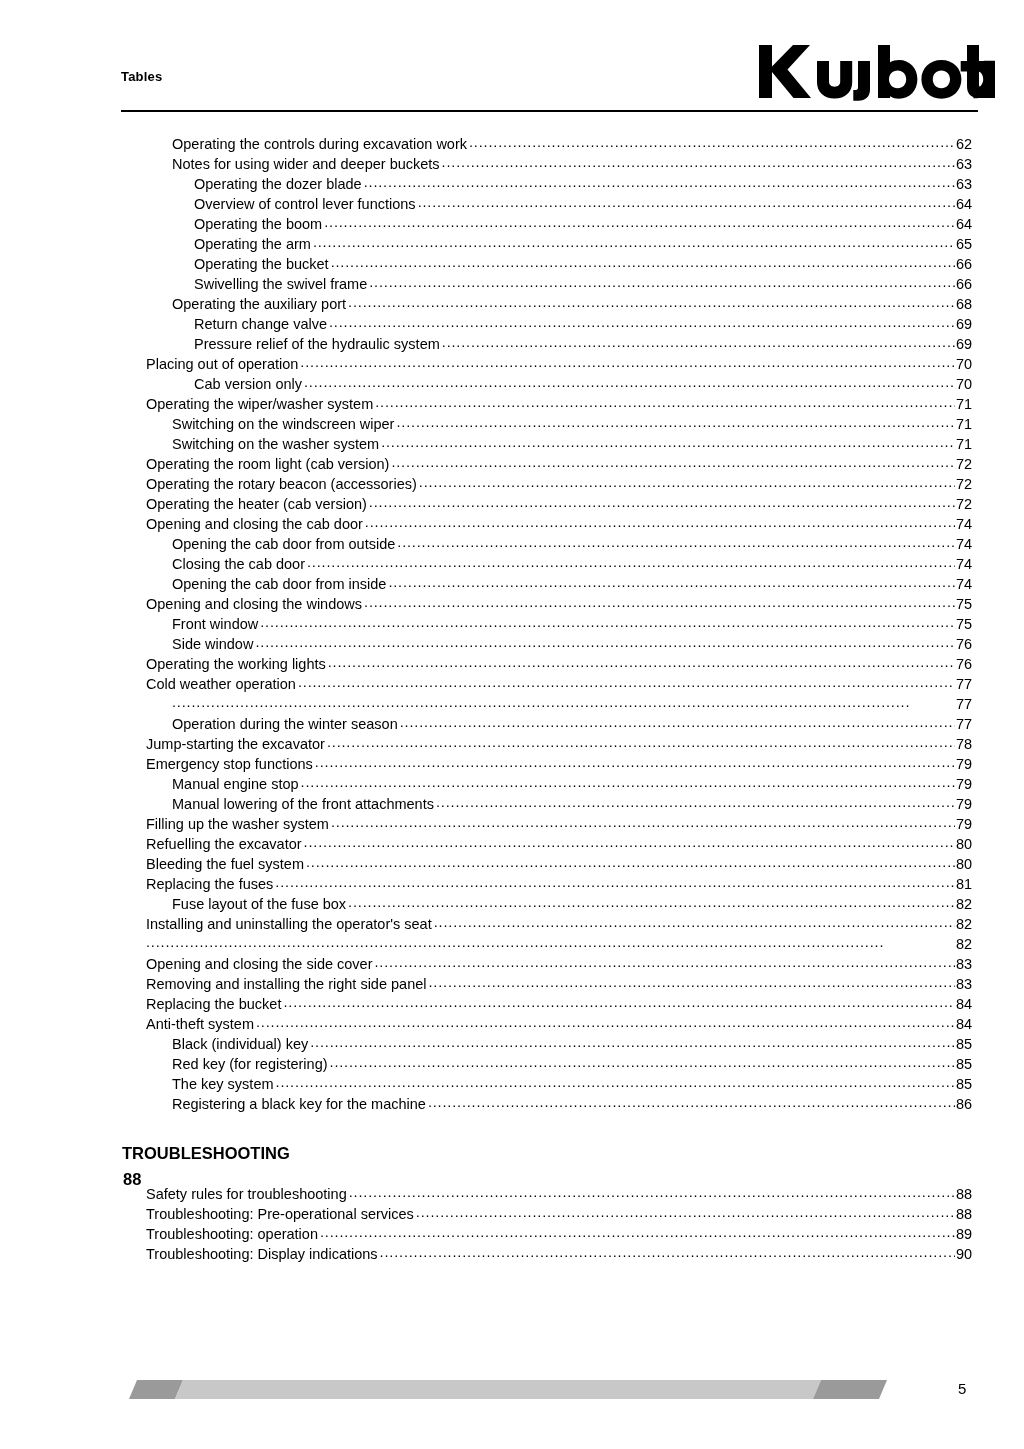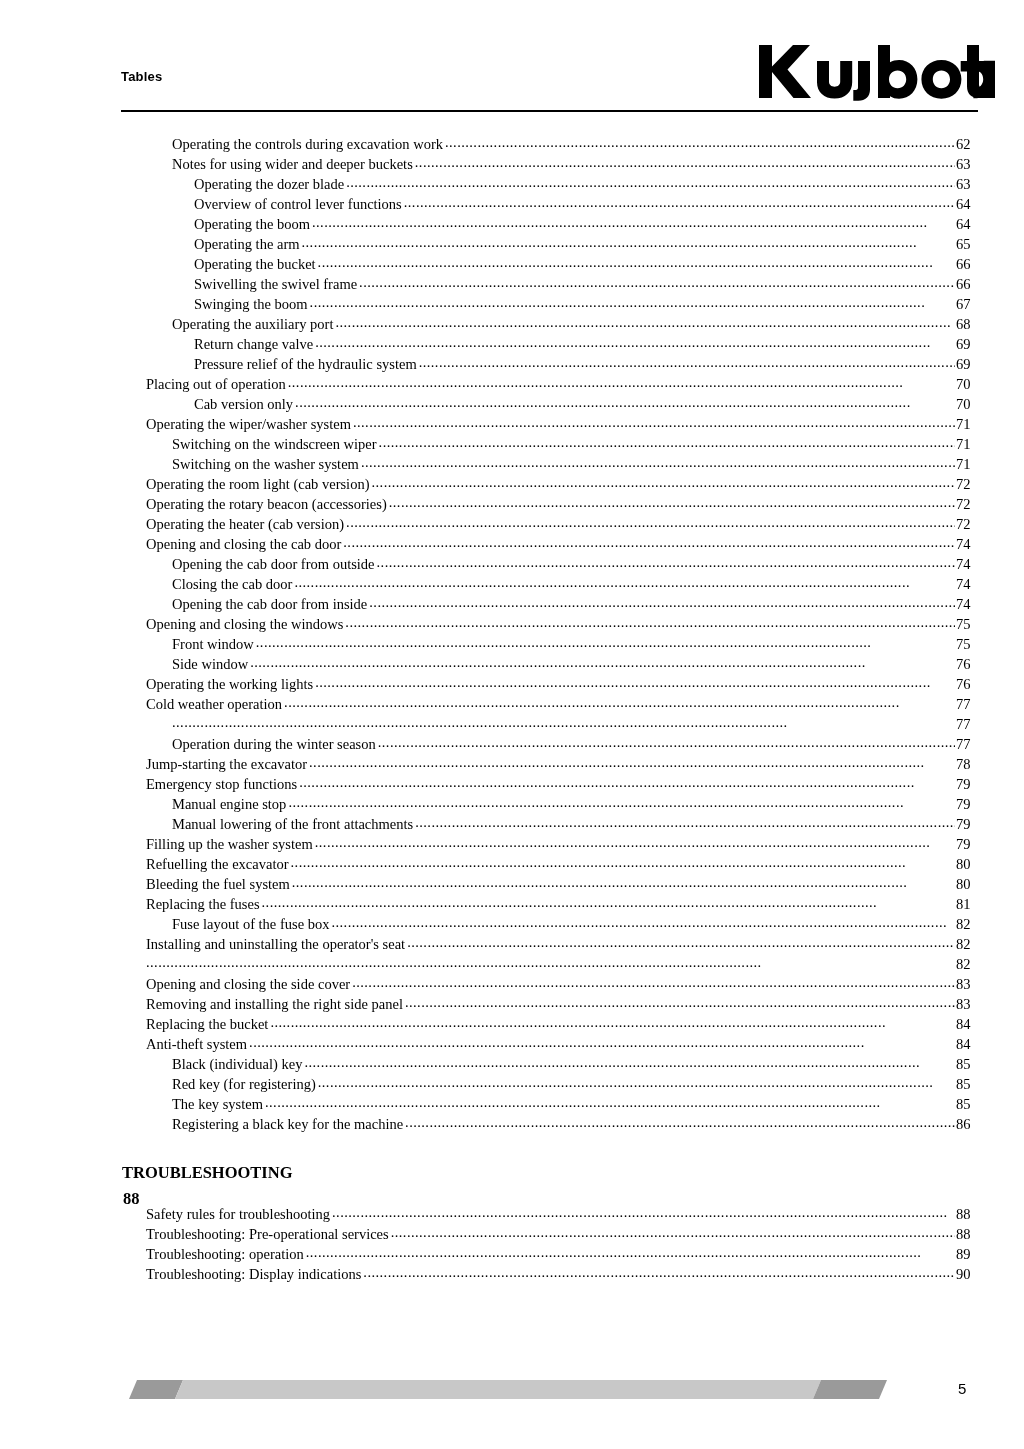--- a/index.html
+++ b/index.html
@@ -63,21 +63,20 @@
   }
   .toc-entry {
     position: relative;
     display: flex;
     align-items: baseline;
     height: 20px;
     line-height: 20px;
     font-size: 14.5px;
     white-space: nowrap;
     margin-right: 46px; 
-    font-family: Liberation Serif, serif;
   }
   .toc-entry .t-label {
     flex: 0 0 auto;
     padding-right: 2px;
   }
   .toc-entry .t-leader {
     flex: 1 1 auto;
     overflow: hidden;
     height: 1em;
     position: relative;
@@ -217,25 +216,20 @@
       </div>
       <div class="toc-entry lvl-2">
         <span class="t-label">Operating the bucket</span>
         <span class="t-leader"></span>
         <span class="t-page">66</span>
       </div>
       <div class="toc-entry lvl-2">
         <span class="t-label">Swivelling the swivel frame</span>
         <span class="t-leader"></span>
         <span class="t-page">66</span>
-      </div>
-      <div class="toc-entry lvl-2">
-        <span class="t-label">Swinging the boom</span>
-        <span class="t-leader"></span>
-        <span class="t-page">67</span>
       </div>
       <div class="toc-entry lvl-1">
         <span class="t-label">Operating the auxiliary port</span>
         <span class="t-leader"></span>
         <span class="t-page">68</span>
       </div>
       <div class="toc-entry lvl-2">
         <span class="t-label">Return change valve</span>
         <span class="t-leader"></span>
         <span class="t-page">69</span>

